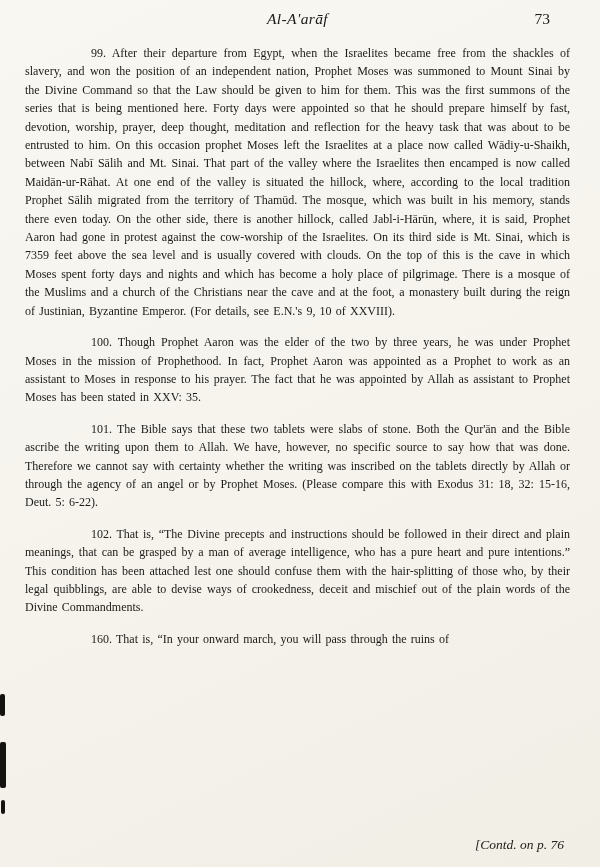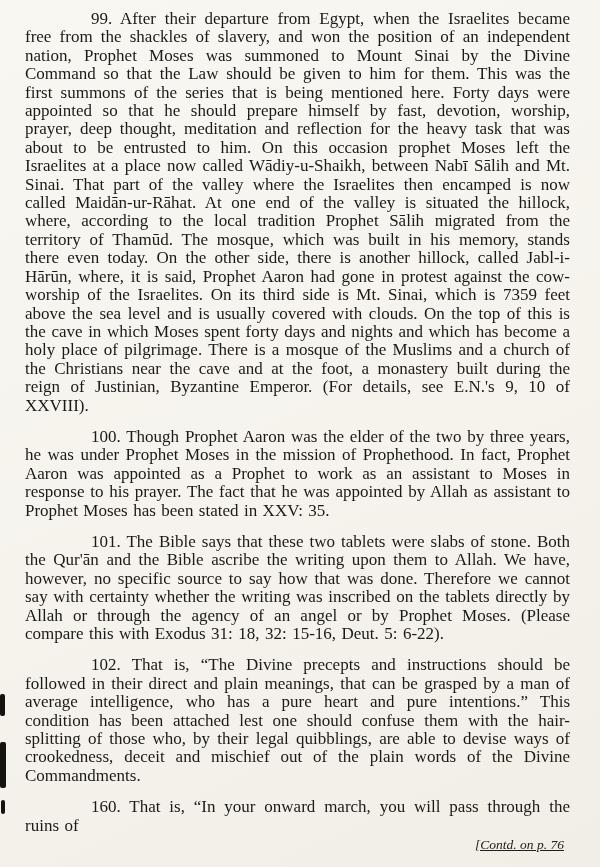--- a/index.html
+++ b/index.html
@@ -32,49 +32,52 @@
     font-style: italic;
     letter-spacing: 0.4px;
   }
   .pageno {
     position: absolute;
     right: 20px;
     top: 0;
   }
   .body-text p {
     margin: 0 0 13px 0;
-    font-size: 17px;
+    font-size: 12px;
     line-height: 18.4px;
     text-align: justify;
     text-indent: 66px;
     word-spacing: 1.2px;
   }
   .footer {
     position: absolute;
     right: 36px;
     bottom: 14px;
     font-style: italic;
     font-size: 13.5px;
     color: #22211e;
-    text-decoration: underline;
   }
   .artifact {
     position: absolute;
     background: #15130f;
     border-radius: 2px;
   }
   .a1 { left: 0; top: 694px; width: 5px; height: 22px; }
   .a2 { left: 0; top: 742px; width: 6px; height: 46px; }
   .a3 { left: 1px; top: 800px; width: 4px; height: 14px; }
 </style>
 </head>
 <body>
 
 <div class="page">
 
+  <div class="header">
+    <span class="title">Al-A'arāf</span>
+    <span class="pageno">73</span>
+  </div>
 
   <div class="body-text">
     <p>99. After their departure from Egypt, when the Israelites became free from the shackles of slavery, and won the position of an independent nation, Prophet Moses was summoned to Mount Sinai by the Divine Command so that the Law should be given to him for them. This was the first summons of the series that is being mentioned here. Forty days were appointed so that he should prepare himself by fast, devotion, worship, prayer, deep thought, meditation and reflection for the heavy task that was about to be entrusted to him. On this occasion prophet Moses left the Israelites at a place now called Wādiy-u-Shaikh, between Nabī Sālih and Mt. Sinai. That part of the valley where the Israelites then encamped is now called Maidān-ur-Rāhat. At one end of the valley is situated the hillock, where, according to the local tradition Prophet Sālih migrated from the territory of Thamūd. The mosque, which was built in his memory, stands there even today. On the other side, there is another hillock, called Jabl-i-Hārūn, where, it is said, Prophet Aaron had gone in protest against the cow-worship of the Israelites. On its third side is Mt. Sinai, which is 7359 feet above the sea level and is usually covered with clouds. On the top of this is the cave in which Moses spent forty days and nights and which has become a holy place of pilgrimage. There is a mosque of the Muslims and a church of the Christians near the cave and at the foot, a monastery built during the reign of Justinian, Byzantine Emperor. (For details, see E.N.'s 9, 10 of XXVIII).</p>
     <p>100. Though Prophet Aaron was the elder of the two by three years, he was under Prophet Moses in the mission of Prophethood. In fact, Prophet Aaron was appointed as a Prophet to work as an assistant to Moses in response to his prayer. The fact that he was appointed by Allah as assistant to Prophet Moses has been stated in XXV: 35.</p>
     <p>101. The Bible says that these two tablets were slabs of stone. Both the Qur'ān and the Bible ascribe the writing upon them to Allah. We have, however, no specific source to say how that was done. Therefore we cannot say with certainty whether the writing was inscribed on the tablets directly by Allah or through the agency of an angel or by Prophet Moses. (Please compare this with Exodus 31: 18, 32: 15-16, Deut. 5: 6-22).</p>
     <p>102. That is, “The Divine precepts and instructions should be followed in their direct and plain meanings, that can be grasped by a man of average intelligence, who has a pure heart and pure intentions.” This condition has been attached lest one should confuse them with the hair-splitting of those who, by their legal quibblings, are able to devise ways of crookedness, deceit and mischief out of the plain words of the Divine Commandments.</p>
     <p>160. That is, “In your onward march, you will pass through the ruins of</p>
   </div>
 
   <div class="footer">[Contd. on p. 76</div>

